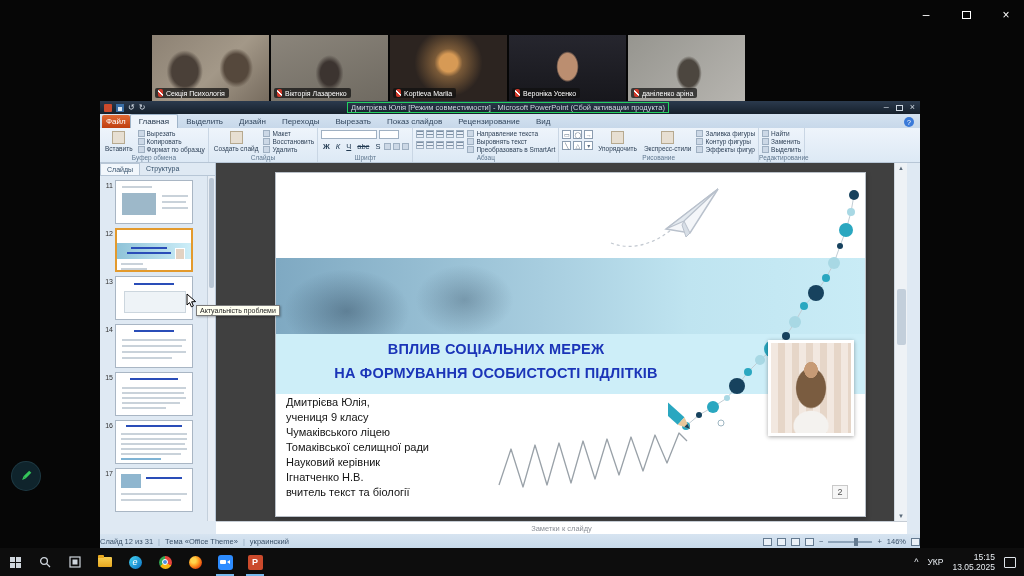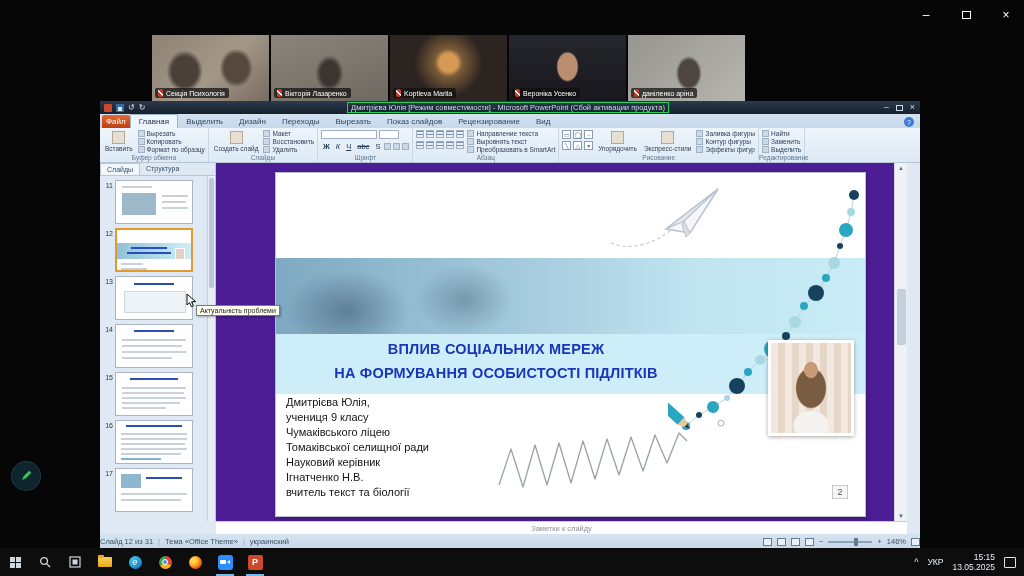--- a/index.html
+++ b/index.html
@@ -83,21 +83,21 @@
 .ln{position:absolute;height:2px;background:#c9d2da}
 .lnb{position:absolute;height:2px;background:#2a4db8}
 .pscroll{position:absolute;right:0;top:13px;width:8px;height:345px;background:#e8eef5;border-left:1px solid #c4d0dc}
 .pscroll .pt{position:absolute;left:1px;top:2px;width:5px;height:110px;background:#b9c6d4;border-radius:2px}
 
 
 .tooltip{position:absolute;left:96px;top:204px;background:#fffff1;border:1px solid #7a7a7a;font-size:7px;padding:1px 3px;color:#222;box-shadow:1px 1px 2px rgba(0,0,0,.3);z-index:40;white-space:nowrap}
 .cursor{position:absolute;left:86px;top:192px;z-index:41}
 
 
-.editor{position:absolute;left:116px;top:62px;width:691px;height:381px;background:#4c1d95}
+.editor{position:absolute;left:116px;top:62px;width:691px;height:381px;background:#404040}
 .slide{position:absolute;left:59px;top:9px;width:591px;height:345px;background:#fff;border:1px solid #b9c0c8;box-shadow:1px 2px 4px rgba(0,0,0,.25)}
 .bandphoto{position:absolute;left:0;top:85px;width:100%;height:76px;background:radial-gradient(ellipse 90px 60px at 12% 70%,rgba(25,45,65,.38),transparent 70%),radial-gradient(ellipse 70px 50px at 32% 55%,rgba(35,55,75,.30),transparent 70%),linear-gradient(90deg,#7fa9c2 0%,#a7cddf 45%,#bfe4f0 70%,#c9ecf6 100%)}
 .bandlight{position:absolute;left:0;top:161px;width:100%;height:60px;background:#cdeef8}
 .stitle{position:absolute;left:0;top:164px;width:440px;text-align:center;color:#1b35b8;font-weight:bold;font-size:14.5px;line-height:24px;letter-spacing:.2px}
 .photo{position:absolute;left:492px;top:167px;width:86px;height:96px;background:repeating-linear-gradient(90deg,#f2e8e0 0 7px,#e6d6c8 7px 14px);border:3px solid #fff;box-shadow:0 1px 4px rgba(0,0,0,.35)}
 .portrait{position:absolute;inset:0;background:radial-gradient(ellipse 11px 13px at 50% 30%,#c79b76 0 60%,transparent 65%),radial-gradient(ellipse 24px 32px at 50% 50%,#7a5c40 0 60%,transparent 65%),radial-gradient(ellipse 28px 24px at 50% 92%,#f4f2ef 0 60%,transparent 65%)}
 .author{position:absolute;left:10px;top:222px;font-size:11px;line-height:15px;color:#141414}
 .pagenum{position:absolute;left:556px;top:312px;width:16px;height:14px;border:1px solid #c9c9c9;background:#f6f6f6;color:#555;font-size:9px;display:flex;align-items:center;justify-content:center}
 .vscroll{position:absolute;right:0;top:0;width:13px;height:358px;background:#eef2f6;border-left:1px solid #d0d8e0;display:flex;flex-direction:column;align-items:center;font-size:6px;color:#5a6a7a}
 .vthumb{width:9px;height:56px;background:#c3cfdb;border-radius:2px;margin-top:118px}

